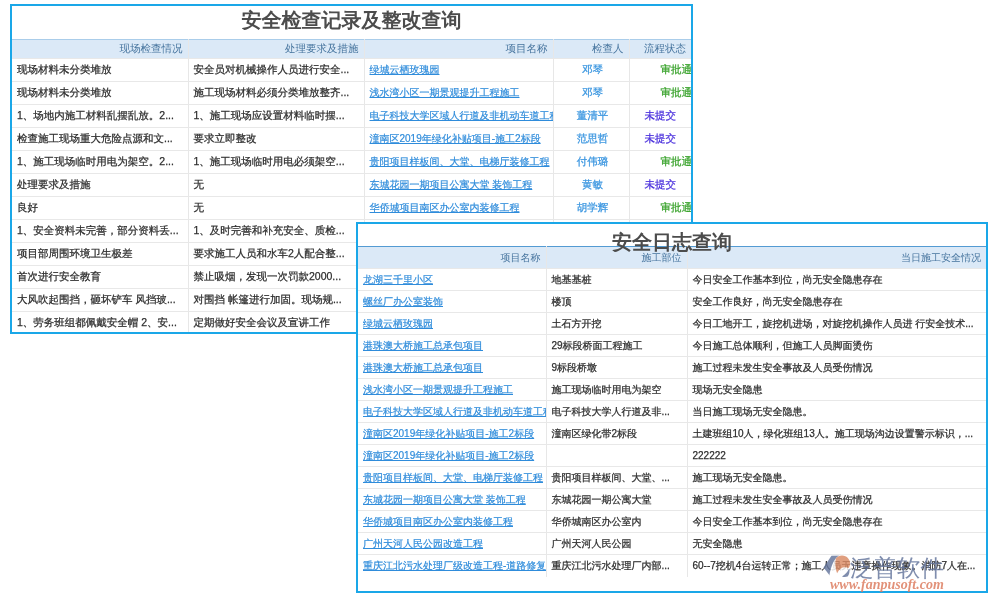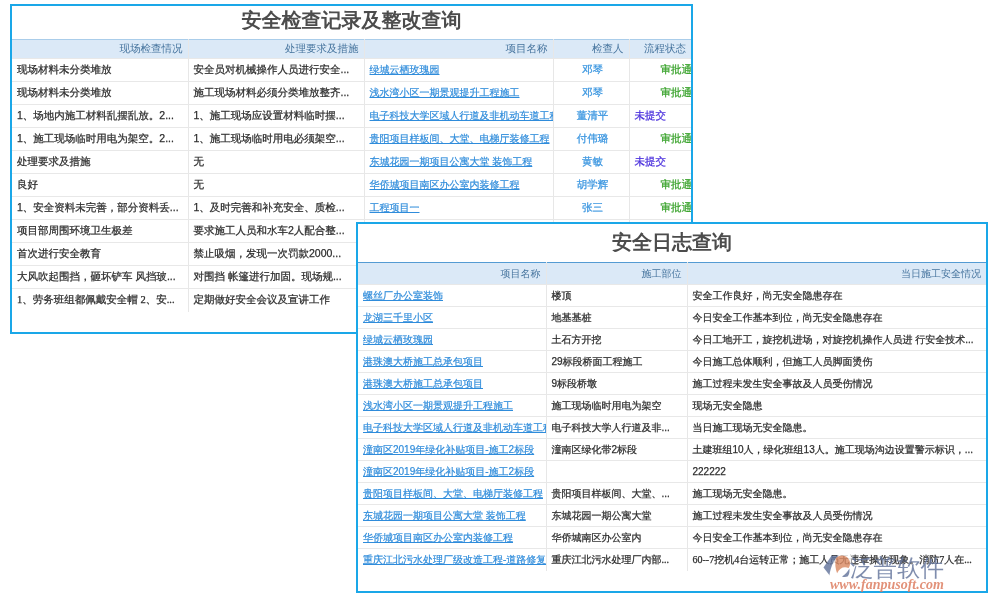--- a/index.html
+++ b/index.html
@@ -3,39 +3,39 @@
 <meta charset="utf-8">
 <style>
 * { margin:0; padding:0; box-sizing:border-box; }
 html,body { width:1000px; height:600px; background:#ffffff; overflow:hidden;
   font-family:"Liberation Sans", sans-serif; }
 .tbl { position:absolute; background:#fff; border:2px solid #1aa7e8; overflow:hidden; }
 .t1 { left:10px; top:4px; width:683px; height:330px; }
 .t2 { left:356px; top:222px; width:632px; height:371px; z-index:5; }
 .title { text-align:center; font-weight:bold; color:#4c4c4c; font-size:20px; }
 .t1 .title { height:33px; line-height:29px; }
-.t2 .title { height:38px; line-height:37px;font-family:Liberation Serif, serif; }
+.t2 .title { height:22px; line-height:37px;font-family:Liberation Serif, serif; }
 table { border-collapse:collapse; table-layout:fixed; width:100%; }
 td,th { overflow:hidden; white-space:nowrap; padding:0 5px; font-weight:normal;
   font-size:10.5px; border-right:1px solid #e7e7e7; border-bottom:1px solid #e8e8e8; }
 td:last-child, th:last-child { border-right:none; }
-tr:last-child td { border-bottom:none;font-family:Liberation Serif, serif; }
+tr:last-child td { border-bottom:none; }
 .t1 th { height:19px; }
 .t1 td { height:23px; }
 .t2 th { height:22px; font-size:10px; }
 .t2 td { height:22px; font-size:10px; }
 th { background:#dbe9f7; color:#46749e; text-align:right; }
 .t1 thead tr { border-top:1px solid #aacdea; }
 .t2 thead tr { border-top:1px solid #549bd3; }
 td { color:#2e2e2e; text-align:left; -webkit-text-stroke:0.25px currentColor; }
 a { color:#2f8cdb; text-decoration:underline; -webkit-text-stroke:0.2px currentColor; }
 .t1 td a { font-size:10px; }
 .nm { color:#3b96e0; text-align:center;padding-left:8px; }
 .ok { color:#3aa32c; text-align:left;padding-left:31px; }
-.no { color:#4b31dd; }
+.no { color:#4b31dd; text-align:center; }
 .wm { position:absolute; z-index:9; opacity:0.82; }
 </style>
 </head>
 <body>
 
 <div class="tbl t1">
 <div class="title">安全检查记录及整改查询</div>
 <table>
 <colgroup>
         <col style="width:176px">
@@ -69,20 +69,27 @@
           <td class="ok">审批通过</td>
         </tr>
 <tr>
           <td>1、场地内施工材料乱摆乱放。2...</td>
           <td>1、施工现场应设置材料临时摆...</td>
           <td><a>电子科技大学区域人行道及非机动车道工程</a></td>
           <td class="nm">董清平</td>
           <td class="no">未提交</td>
         </tr>
 <tr>
+          <td>检查施工现场重大危险点源和文...</td>
+          <td>要求立即整改</td>
+          <td><a>潼南区2019年绿化补贴项目-施工2标段</a></td>
+          <td class="nm">范思哲</td>
+          <td class="no">未提交</td>
+        </tr>
+<tr>
           <td>1、施工现场临时用电为架空。2...</td>
           <td>1、施工现场临时用电必须架空...</td>
           <td><a>贵阳项目样板间、大堂、电梯厅装修工程</a></td>
           <td class="nm">付伟璐</td>
           <td class="ok">审批通过</td>
         </tr>
 <tr>
           <td>处理要求及措施</td>
           <td>无</td>
           <td><a>东城花园一期项目公寓大堂 装饰工程</a></td>
@@ -145,30 +152,30 @@
       </colgroup>
 <thead>
 <tr>
           <th>项目名称</th>
           <th>施工部位</th>
           <th>当日施工安全情况</th>
         </tr>
 </thead>
 <tbody>
 <tr>
+          <td><a>龙湖三千里小区</a></td>
+          <td>地基基桩</td>
+          <td>今日安全工作基本到位，尚无安全隐患存在</td>
+        </tr>
+<tr>
           <td><a>螺丝厂办公室装饰</a></td>
           <td>楼顶</td>
           <td>安全工作良好，尚无安全隐患存在</td>
         </tr>
 <tr>
-          <td><a>龙湖三千里小区</a></td>
-          <td>地基基桩</td>
-          <td>今日安全工作基本到位，尚无安全隐患存在</td>
-        </tr>
-<tr>
           <td><a>绿城云栖玫瑰园</a></td>
           <td>土石方开挖</td>
           <td>今日工地开工，旋挖机进场，对旋挖机操作人员进 行安全技术...</td>
         </tr>
 <tr>
           <td><a>港珠澳大桥施工总承包项目</a></td>
           <td>29标段桥面工程施工</td>
           <td>今日施工总体顺利，但施工人员脚面烫伤</td>
         </tr>
 <tr>
@@ -203,20 +210,25 @@
         </tr>
 <tr>
           <td><a>东城花园一期项目公寓大堂 装饰工程</a></td>
           <td>东城花园一期公寓大堂</td>
           <td>施工过程未发生安全事故及人员受伤情况</td>
         </tr>
 <tr>
           <td><a>华侨城项目南区办公室内装修工程</a></td>
           <td>华侨城南区办公室内</td>
           <td>今日安全工作基本到位，尚无安全隐患存在</td>
+        </tr>
+<tr>
+          <td><a>广州天河人民公园改造工程</a></td>
+          <td>广州天河人民公园</td>
+          <td>无安全隐患</td>
         </tr>
 <tr>
           <td><a style="font-size:10px">重庆江北污水处理厂级改造工程-道路修复</a></td>
           <td>重庆江北污水处理厂内部...</td>
           <td>60--7挖机4台运转正常；施工人员无违章操作现象。消防7人在...</td>
         </tr>
 </tbody>
 </table>
 </div>
 

